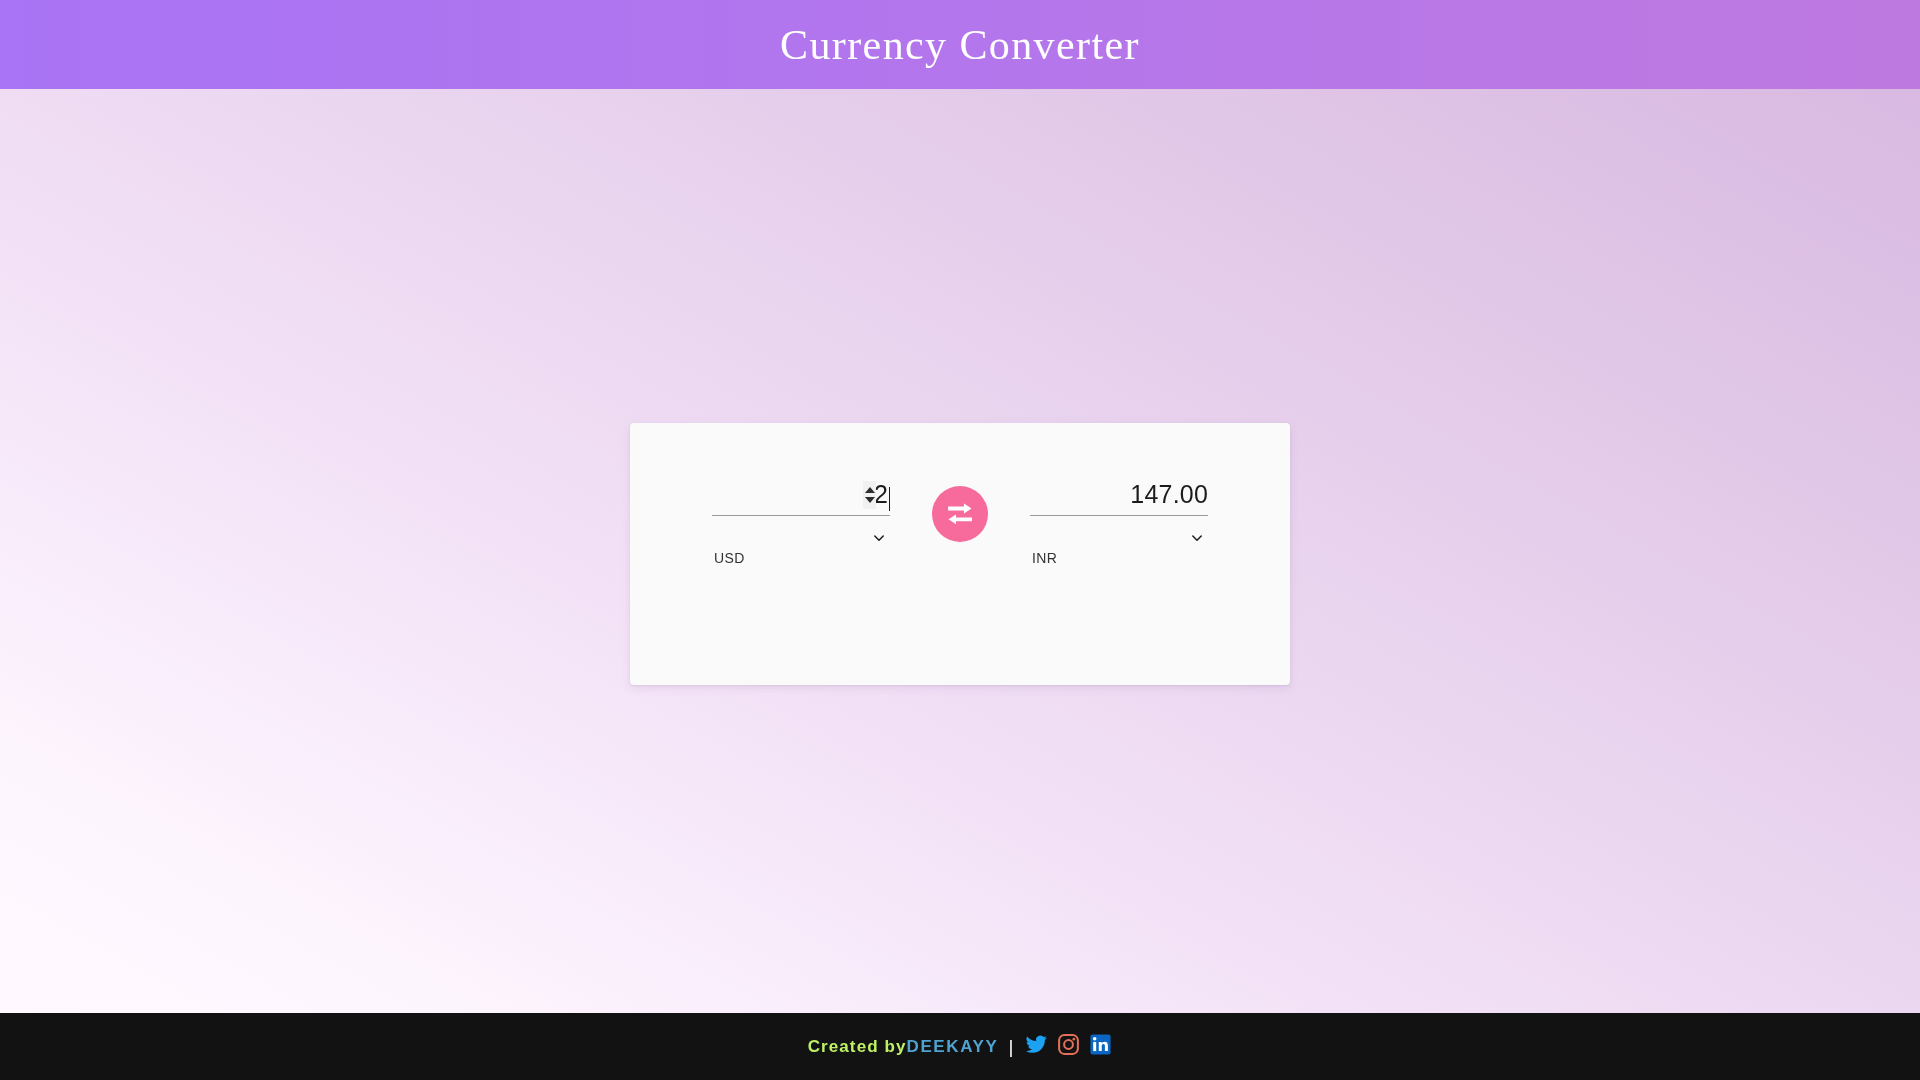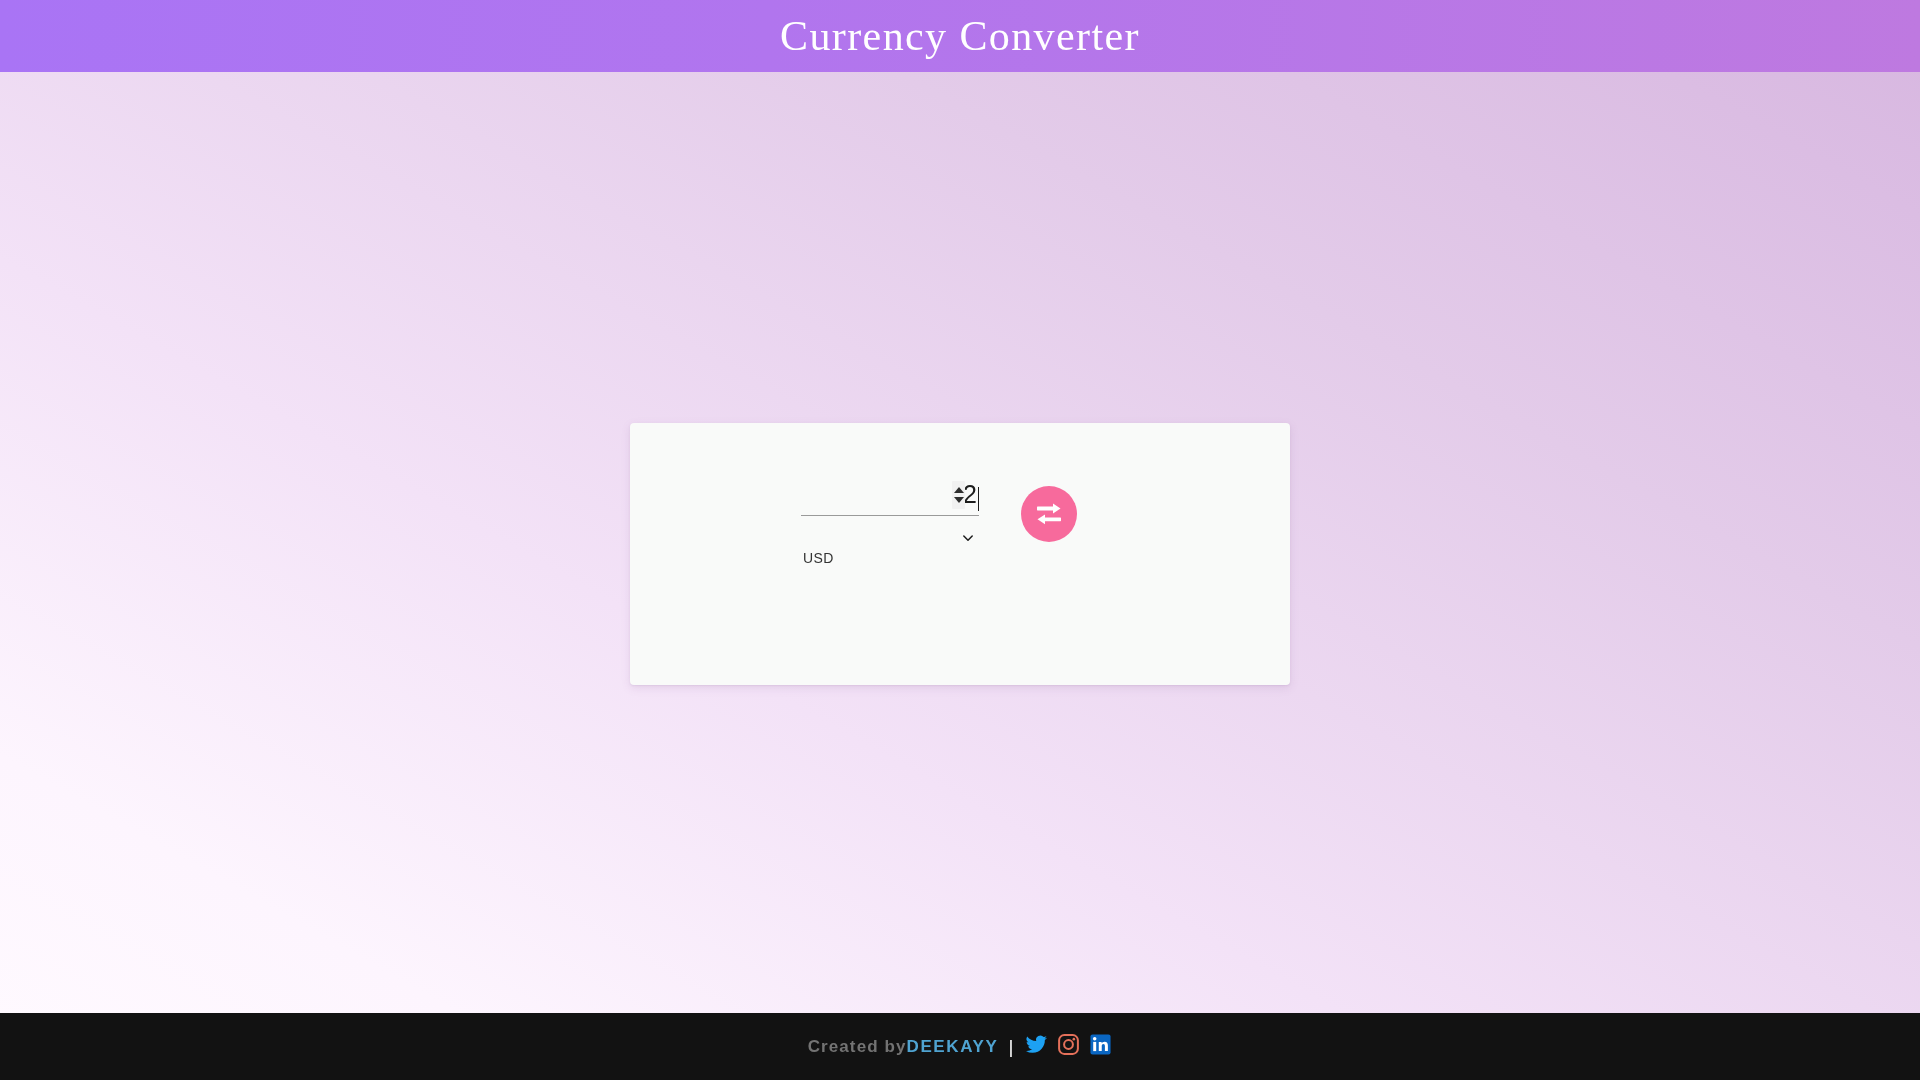--- a/index.html
+++ b/index.html
@@ -14,21 +14,21 @@
     font-family: "Liberation Sans", sans-serif;
     background: linear-gradient(to bottom left, #d7b6e0 0%, #e3cbe9 30%, #f3e2f7 62%, #fdf5fe 85%, #fffaff 100%);
     position: relative;
   }
 
   
   .app-header {
     position: absolute;
     top: 0; left: 0;
     width: 1920px;
-    height: 72px;
+    height: 89px;
     background: linear-gradient(to right, #a974f5 0%, #b175ee 40%, #be79e0 100%);
     display: flex;
     align-items: center;
     justify-content: center;
   }
 
   .app-title {
     font-family: "Liberation Serif", serif;
     font-size: 42px;
     font-weight: 400;
@@ -192,21 +192,21 @@
 
   .footer-inner {
     display: flex;
     align-items: center;
     gap: 0;
   }
 
   .footer-created {
     font-size: 17px;
     font-weight: 700;
-    color: #737373;
+    color: #bef264;
     letter-spacing: 1.1px;
     line-height: 1;
   }
 
   .footer-author {
     font-size: 17px;
     font-weight: 700;
     color: #4fa3d1;
     letter-spacing: 1.6px;
     line-height: 1;
@@ -268,20 +268,33 @@
 
             <rect x="3" y="5.6" width="18" height="3.8" rx="0.6" fill="#ffffff"></rect>
             <path d="M19 2.6 L26.5 7.5 L19 12.4 Z" fill="#ffffff"></path>
 
             <rect x="9" y="16.4" width="18" height="3.8" rx="0.6" fill="#ffffff"></rect>
             <path d="M11 13.4 L3.5 18.3 L11 23.2 Z" fill="#ffffff"></path>
           </svg>
         </span>
       </button>
 
+      <div class="currency-group">
+        <div class="amount-line">
+          <span class="amount-value">147.00</span>
+        </div>
+        <div class="select-line">
+          <span class="select-value">INR</span>
+          <span>
+            <svg class="chevron" viewBox="0 0 16 16" aria-hidden="true">
+              <path d="M3.2 5.8 L8 10.6 L12.8 5.8" fill="none" stroke="#1c1c1c" stroke-width="1.7" stroke-linecap="round" stroke-linejoin="round"></path>
+            </svg>
+          </span>
+        </div>
+      </div>
 
     </div>
   </section>
 
 </main>
 
 <footer class="app-footer">
   <div class="footer-inner">
     <span class="footer-created">Created by</span>
     <a class="footer-author" href="#">DEEKAYY</a>

